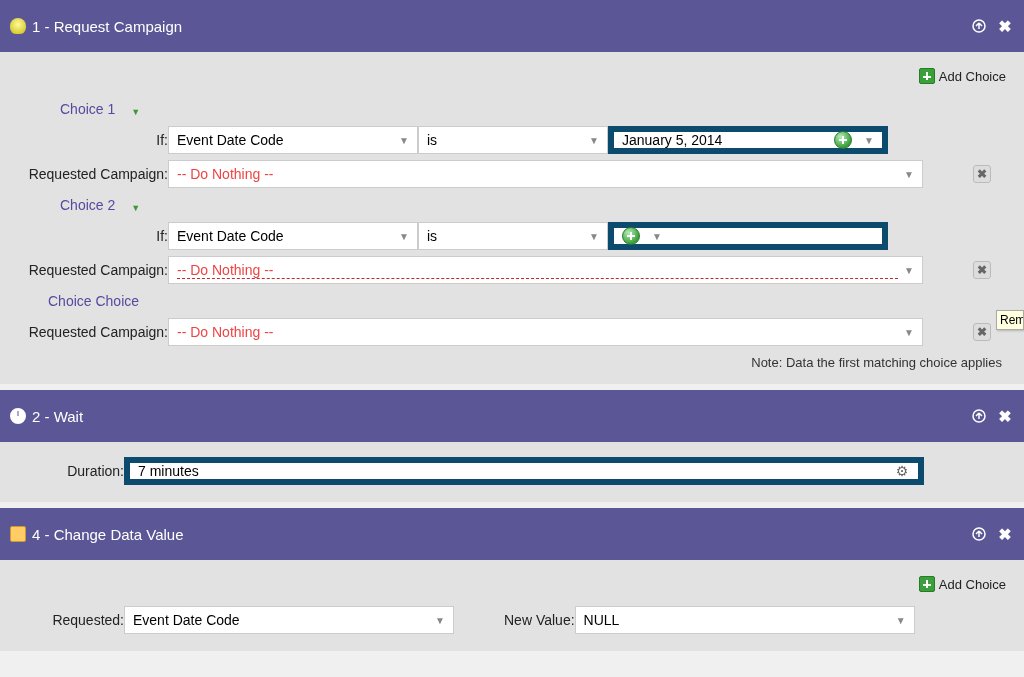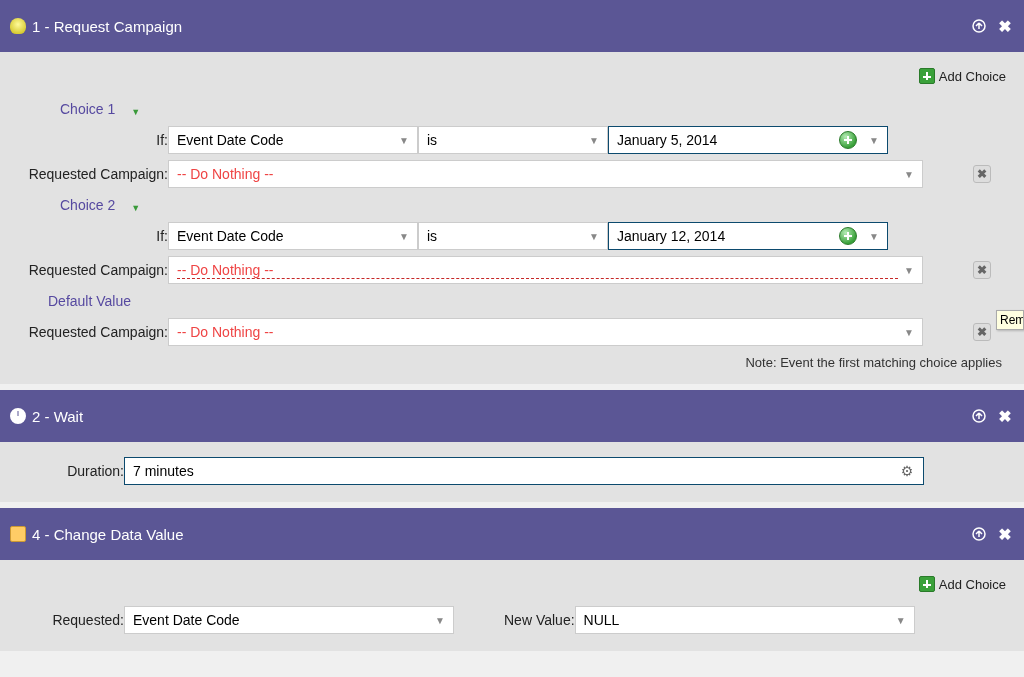--- a/index.html
+++ b/index.html
@@ -137,21 +137,21 @@
   }
   .plus-circle::before, .plus-circle::after {
     content:"";
     position:absolute;
     background:#fff;
   }
   .plus-circle::before { left:4px; right:4px; top:7px; height:2px; }
   .plus-circle::after  { top:4px; bottom:4px; left:7px; width:2px; }
 
   .value-field {
-    background:#fff; border:1px solid #0c4a6e; height:28px;
+    background:#fff; border:6px solid #0c4a6e; height:28px;
     display:flex; align-items:center; padding:0 8px; flex:1;
   }
   .value-field .vf-text { flex:1; }
   .value-field .vf-arrow { color:#888; font-size:10px; margin-left:6px; }
   .value-field .plus-circle { margin-right:6px; }
 
   .close-x {
     width:18px; height:18px;
     background:#ddd; border:1px solid #bbb;
     display:flex; align-items:center; justify-content:center;
@@ -265,48 +265,47 @@
       <span class="row-label">If:</span>
       <div class="select-field" style="width:250px">
         <span class="sf-text">Event Date Code</span>
         <span class="sf-arrow">▼</span>
       </div>
       <div class="select-field" style="width:190px">
         <span class="sf-text">is</span>
         <span class="sf-arrow">▼</span>
       </div>
       <div class="value-field" style="max-width:280px">
-        <span class="vf-text">January 12, 2014</span>
         <span class="plus-circle"></span>
         <span class="vf-arrow">▼</span>
       </div>
     </div>
     <div class="row rc-row">
       <span class="row-label">Requested Campaign:</span>
       <div class="select-field" style="flex:1; max-width:755px">
         <span class="sf-text placeholder error-underline" style="width:100%">-- Do Nothing --</span>
         <span class="sf-arrow">▼</span>
       </div>
       <span style="width:50px"></span>
       <span class="close-x">✖</span>
     </div>
 
     <div class="choice-label" style="padding-left:4px">
-      <span>Default Value</span>
+      <span>Choice Choice</span>
     </div>
     <div class="row rc-row">
       <span class="row-label">Requested Campaign:</span>
       <div class="select-field" style="flex:1; max-width:755px">
         <span class="sf-text placeholder">-- Do Nothing --</span>
         <span class="sf-arrow">▼</span>
       </div>
       <span style="width:50px"></span>
       <span class="close-x">✖</span>
     </div>
-    <div class="note">Note: Event the first matching choice applies</div>
+    <div class="note">Note: Data the first matching choice applies</div>
   </div>
 </div>
 
 <div class="panel">
   <div class="panel-header">
     <span class="header-icon clock-ic"></span>
     <span class="title">2 - Wait</span>
     <div class="header-controls">
       <span class="hdr-btn">
         <svg width="14" height="14" viewBox="0 0 14 14">

